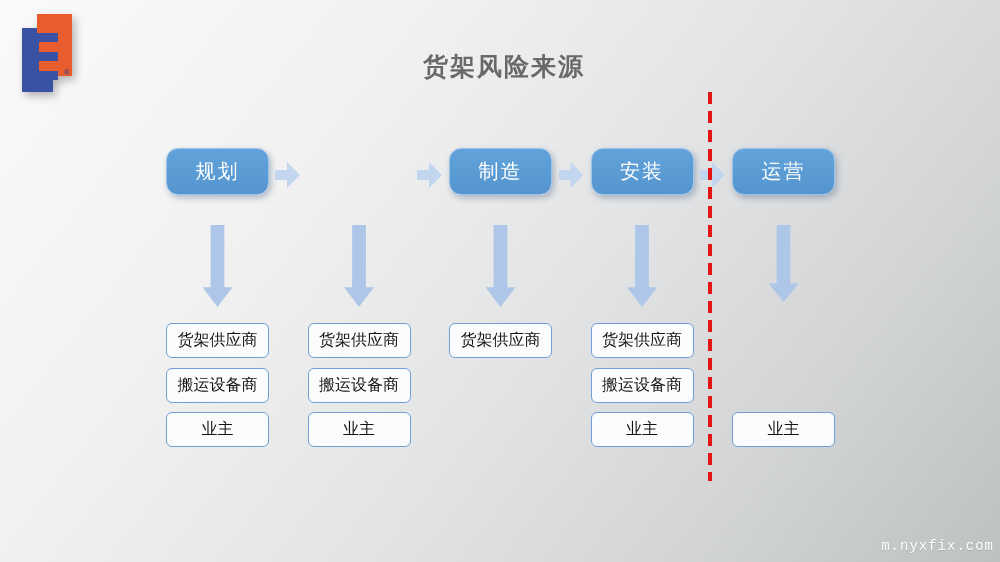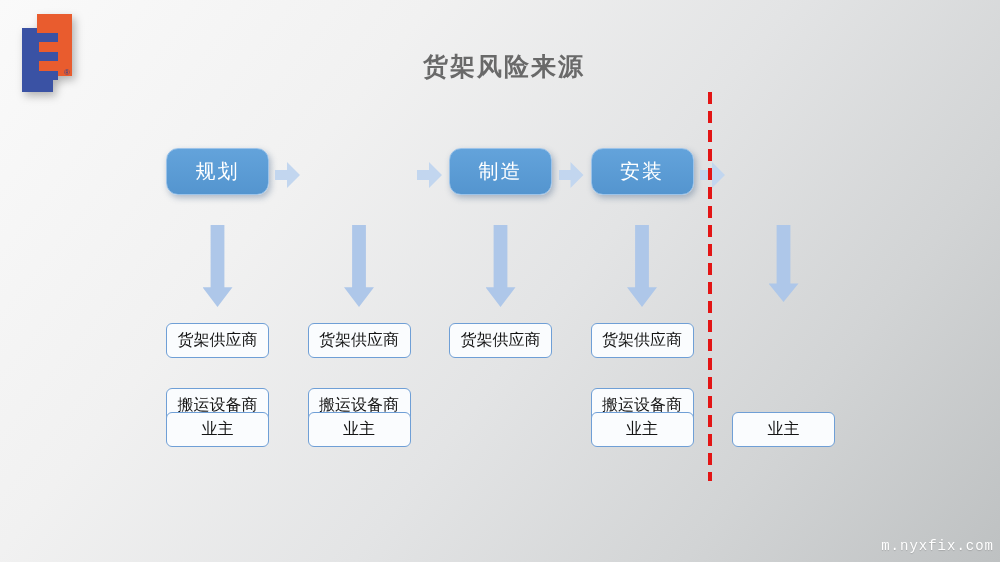--- a/index.html
+++ b/index.html
@@ -49,21 +49,21 @@
   }
   .darrow.short{height:77px;}
   .d1{left:202.5px;} .d2{left:344px;} .d3{left:485.5px;} .d4{left:627px;} .d5{left:768.5px;}
   
   .src-box{
     position:absolute;width:103px;height:35px;box-sizing:border-box;
     background:#fafcfe;border:1.5px solid #6f9fd6;border-radius:6px;
     display:flex;align-items:center;justify-content:center;
     color:#141414;font-size:16px;font-weight:normal;
   }
-  .row1{top:323px;} .row2{top:388px;} .row3{top:412px;}
+  .row1{top:323px;} .row2{top:368px;} .row3{top:412px;}
   
   .divider{
     position:absolute;left:708px;top:92px;width:4px;height:389px;
     background:repeating-linear-gradient(to bottom,#e31515 0,#e31515 12px,transparent 12px,transparent 19px);
   }
   
   .watermark{
     position:absolute;right:6px;bottom:8px;
     font-family:Liberation Mono, monospace;
     font-size:14px;color:#ffffff;letter-spacing:1px;
@@ -87,20 +87,21 @@
 
   <div class="title">货架风险来源</div>
 
   <div class="stage-box c1">规划</div>
   <div class="rarrow r1"></div>
   <div class="rarrow r2"></div>
   <div class="stage-box c3">制造</div>
   <div class="rarrow r3"></div>
   <div class="stage-box c4">安装</div>
   <div class="rarrow r4"></div>
+  <div class="stage-box c5">运营</div>
 
   <div class="darrow d1"></div>
   <div class="darrow d2"></div>
   <div class="darrow d3"></div>
   <div class="darrow d4"></div>
   <div class="darrow short d5"></div>
 
   <div class="src-box c1 row1">货架供应商</div>
   <div class="src-box c1 row2">搬运设备商</div>
   <div class="src-box c1 row3">业主</div>

